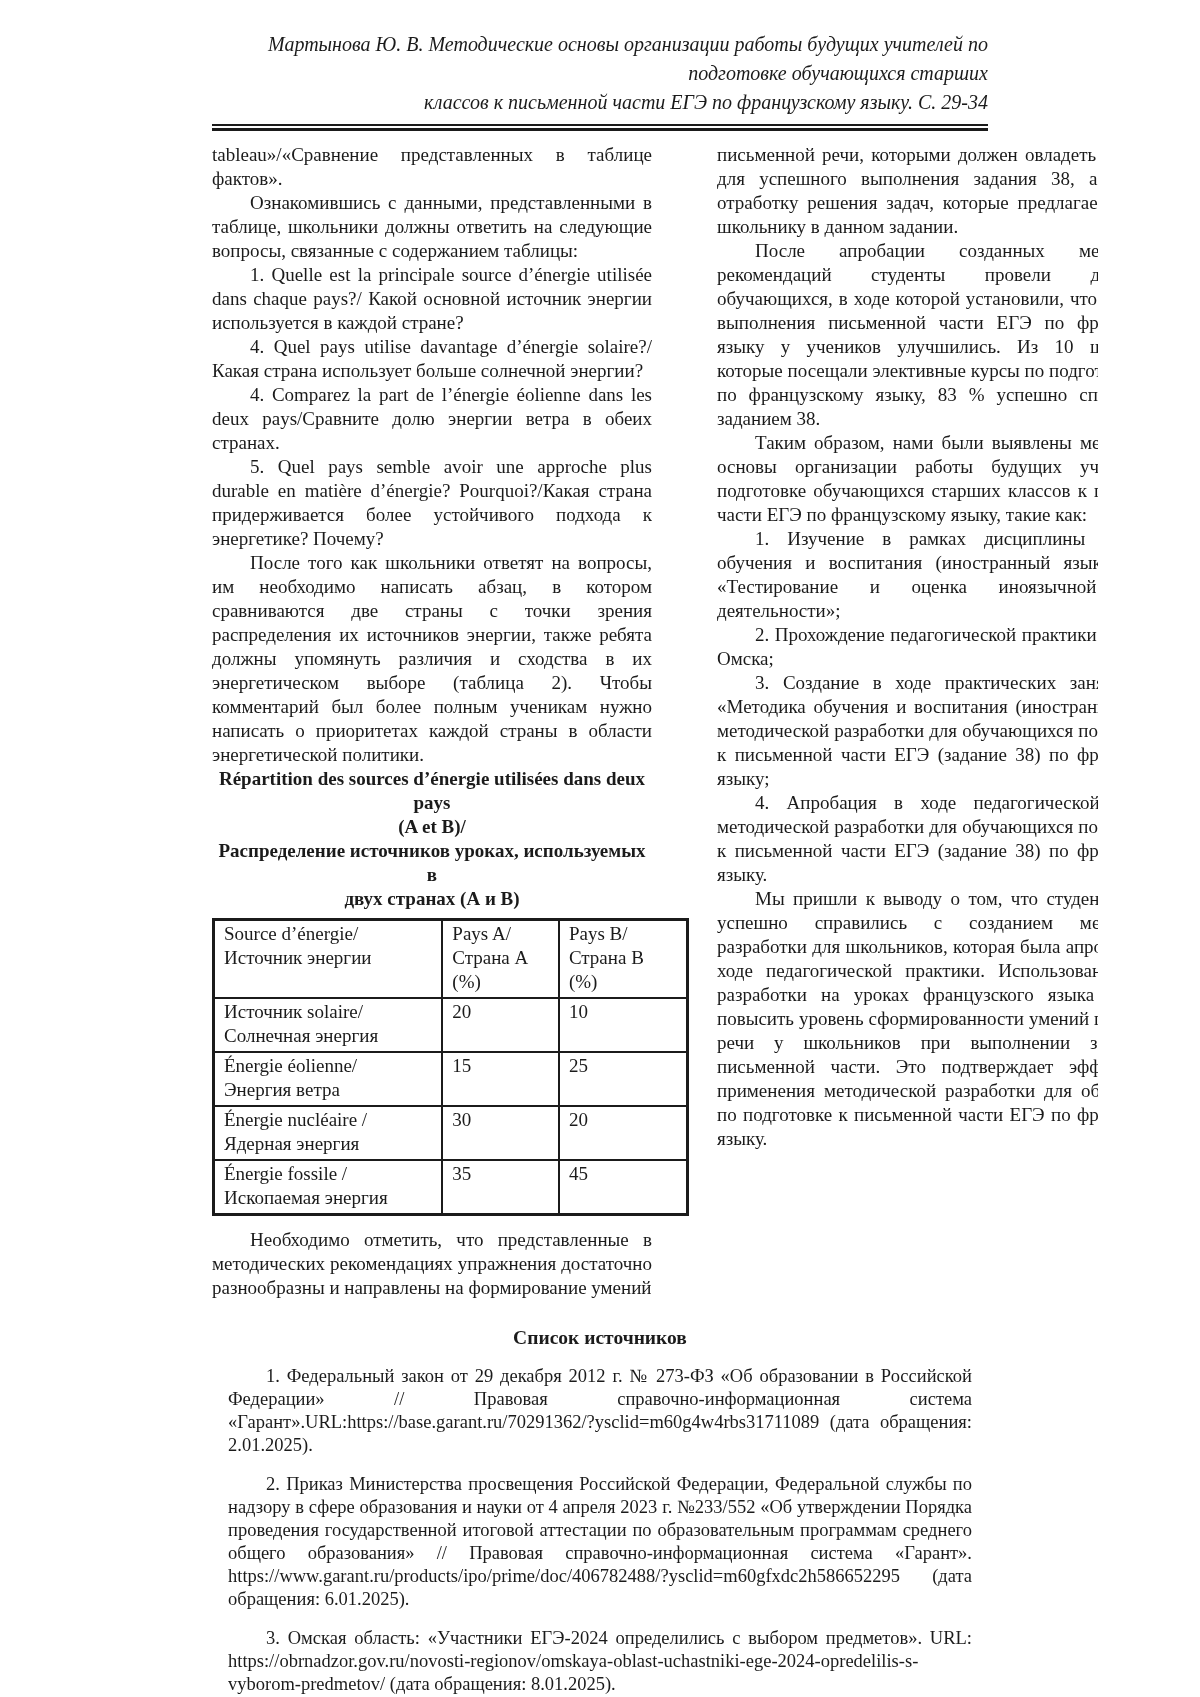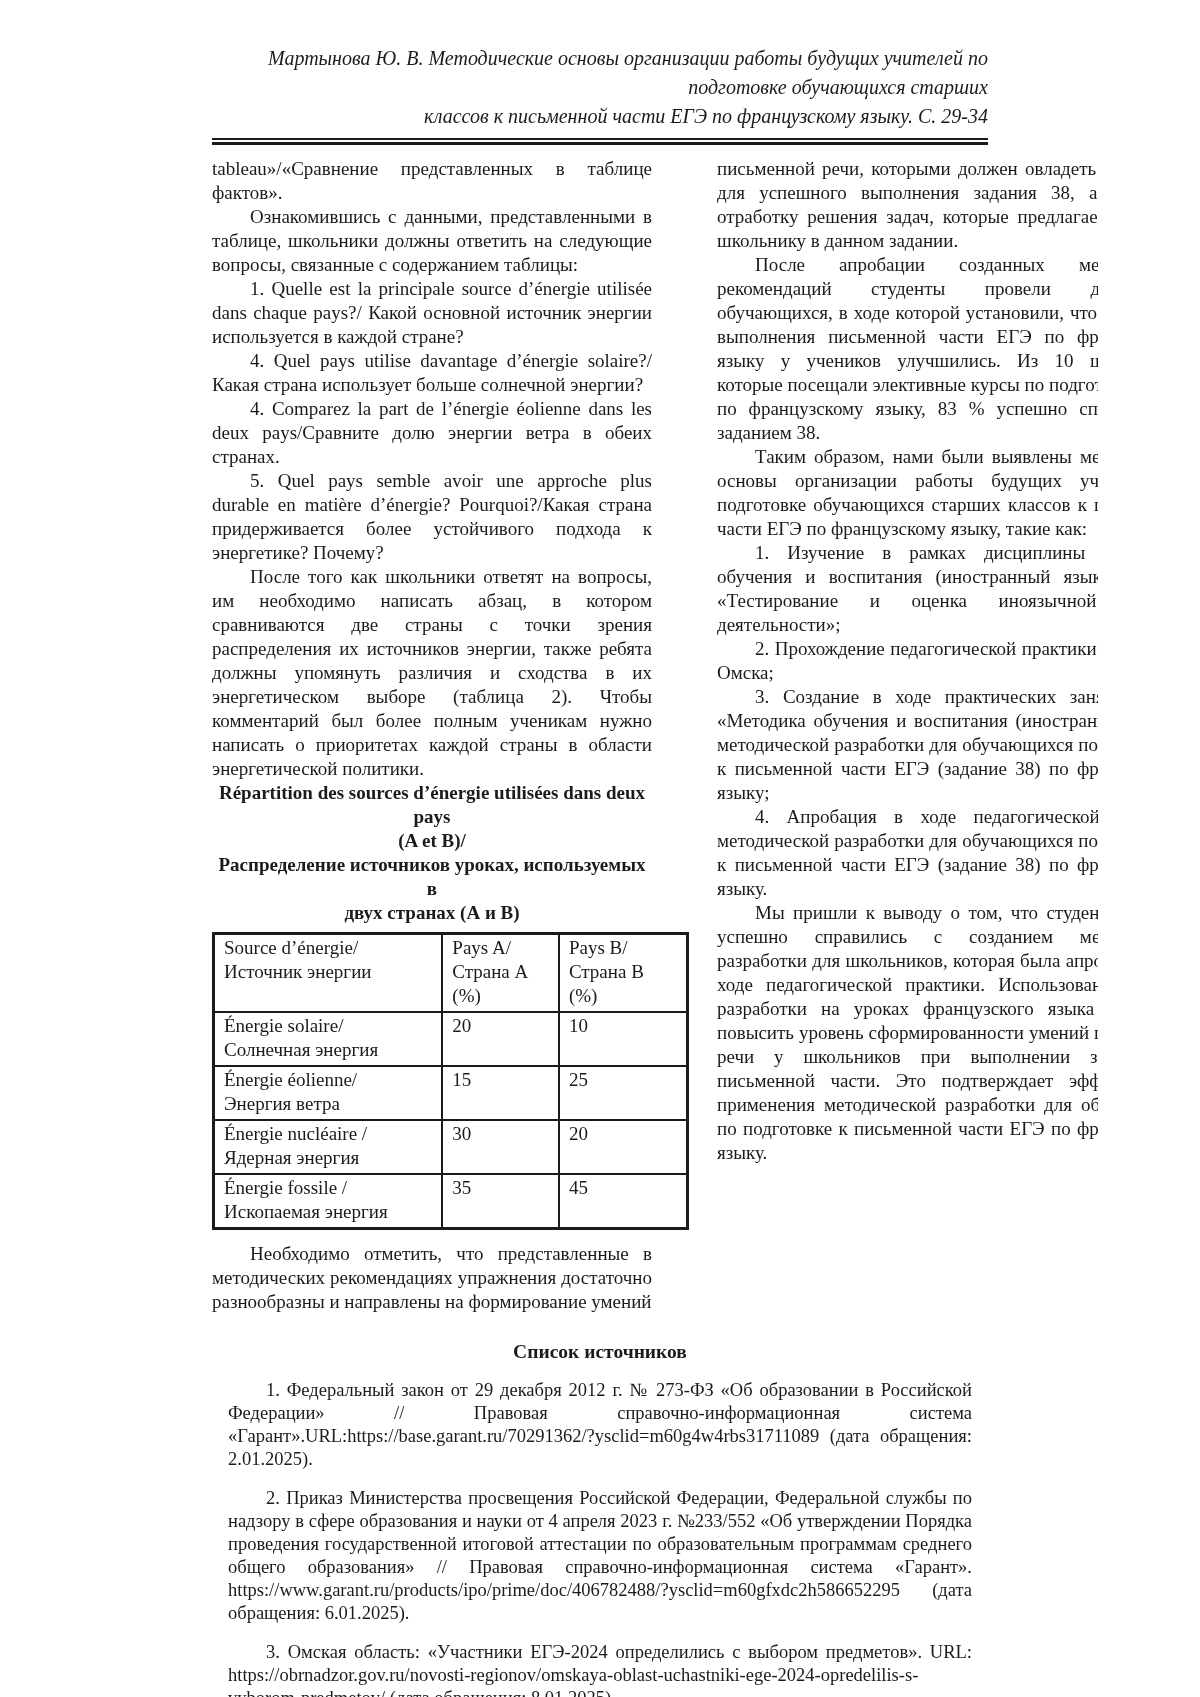--- a/index.html
+++ b/index.html
@@ -2,21 +2,21 @@
 <html lang="ru"><head>
 <meta charset="utf-8">
 <style>
   html,body { margin:0; padding:0; background:#ffffff; }
   .page {
     position:relative;
     width:996px; height:1697px;
     margin:0 auto;
     background:#ffffff;
     box-sizing:border-box;
-    padding:44px 110px 0 110px;
+    padding:30px 110px 0 110px;
     font-family:"Liberation Serif","DejaVu Serif",serif;
     color:#1b1b1b;
     overflow:hidden;
   }
   .running-head {
     text-align:right;
     font-style:italic;
     font-size:20px;
     line-height:29px;
   }
@@ -123,21 +123,21 @@
             </th>
             <th>
               <span>Pays B/</span><br>
               <span>Страна В (%)</span>
             </th>
           </tr>
         </thead>
         <tbody>
           <tr>
             <td>
-              <span>Énergie solaire/</span><br>
+              <span>Источник solaire/</span><br>
               <span>Солнечная энергия</span>
             </td>
             <td>20</td>
             <td>10</td>
           </tr>
           <tr>
             <td>
               <span>Énergie éolienne/</span><br>
               <span>Энергия ветра</span>
             </td>

